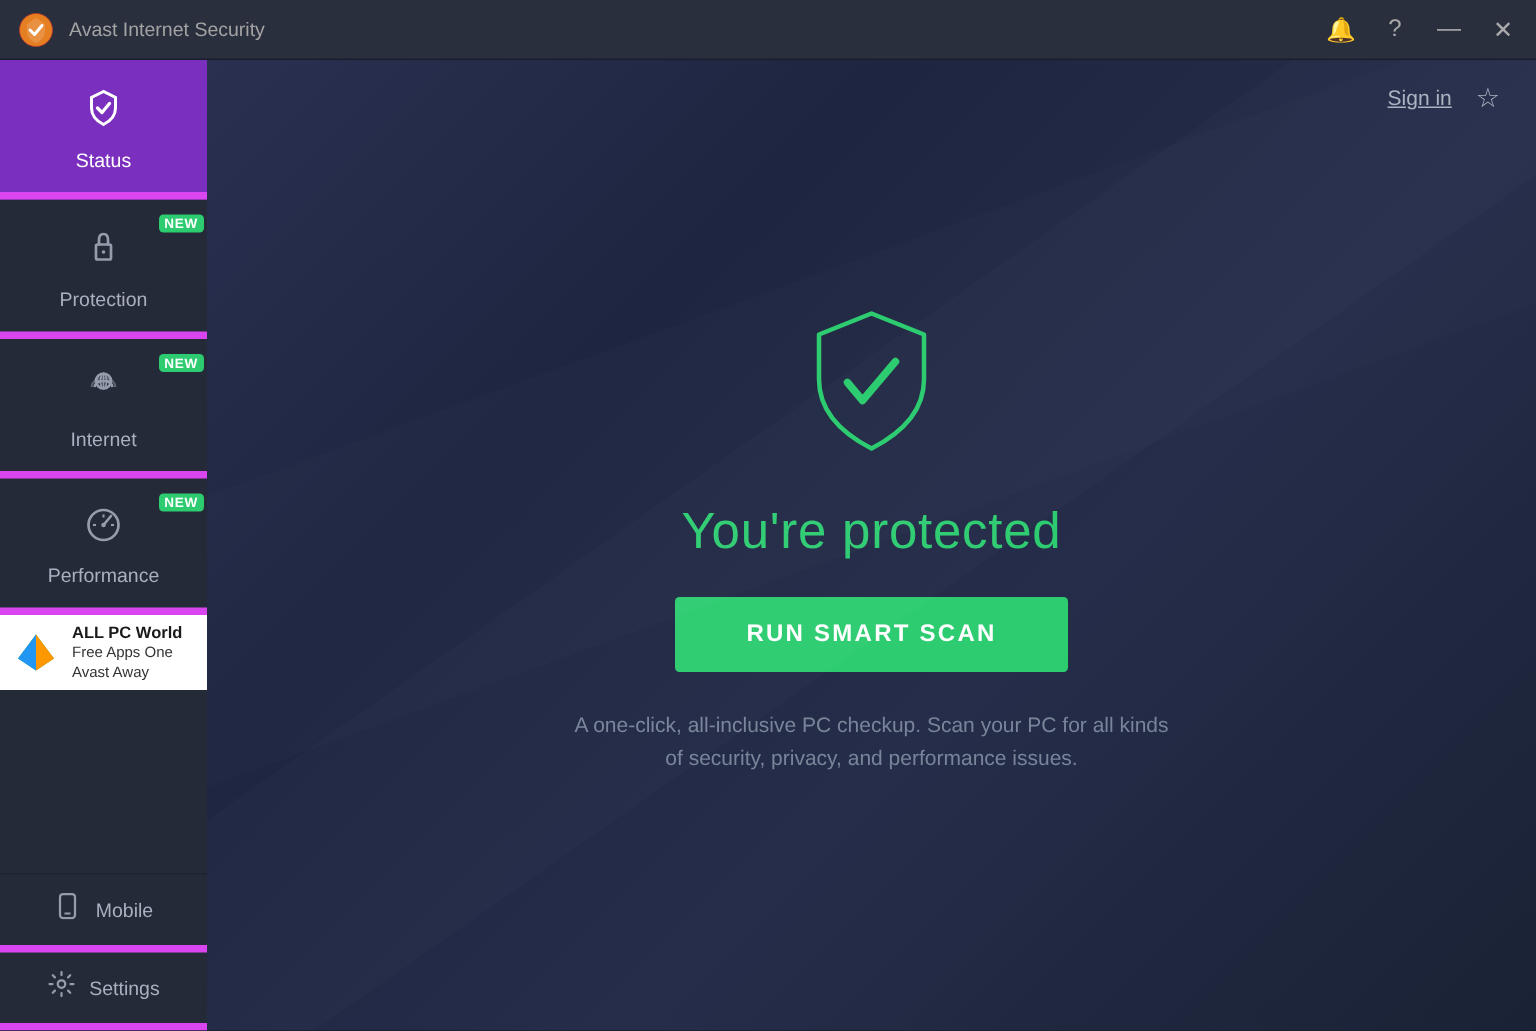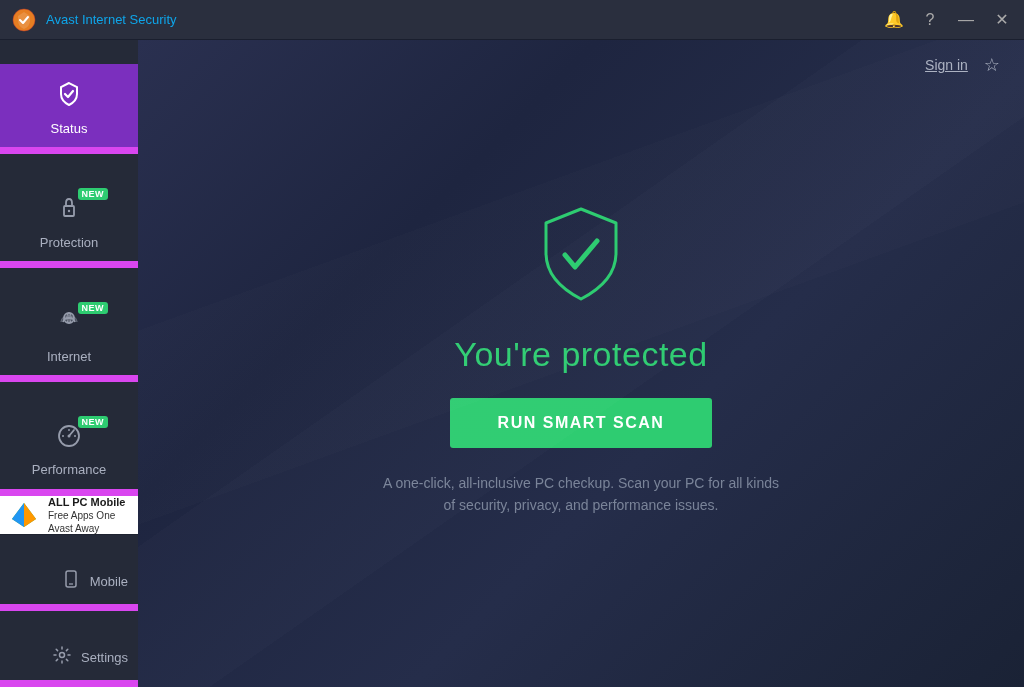--- a/index.html
+++ b/index.html
@@ -5,63 +5,62 @@
     * { margin: 0; padding: 0; box-sizing: border-box; }
     body { width: 1024px; height: 687px; overflow: hidden; font-family: 'Segoe UI', Arial, sans-serif; background: #1a1f2e; }
 
     
     .title-bar {
       display: flex; align-items: center;
       background: #2a2f3e; height: 40px; padding: 0 12px;
       border-bottom: 1px solid #1a1f2e;
     }
     .title-bar-logo { width: 24px; height: 24px; margin-right: 10px; }
-    .title-bar-title { color: #0ea5e9; font-size: 13px; flex: 1; }
+    .title-bar-title { color: #a3a3a3; font-size: 13px; flex: 1; }
     .title-bar-actions { display: flex; gap: 16px; align-items: center; }
     .title-bar-btn { color: #aaa; background: none; border: none; cursor: pointer; font-size: 16px; width: 20px; text-align: center; }
 
     
     .main-layout { display: flex; height: 647px; }
 
     
     .sidebar {
       width: 138px; background: #252a38;
       display: flex; flex-direction: column;
       flex-shrink: 0;
     }
 
     .nav-item {
       display: flex; flex-direction: column; align-items: center;
       justify-content: center; padding: 18px 10px 14px;
       cursor: pointer; position: relative;
       color: #aab0c0; font-size: 13px; min-height: 90px;
-      border-bottom: 7px solid #d946ef;
-      margin-top: 24px;
+      border-bottom: 5px solid #d946ef;
     }
     .nav-item.active { background: #7b2fbe; color: #fff; }
     .nav-item .icon { font-size: 26px; margin-bottom: 6px; opacity: 0.85; }
     .nav-item.active .icon { opacity: 1; }
 
     .new-badge {
-      position: absolute; top: 10px; right: 30px;
+      position: absolute; top: 10px; right: 2px;
       background: #2ecc71; color: #fff; font-size: 9px; font-weight: bold;
       padding: 1px 4px; border-radius: 3px; letter-spacing: 0.5px;
     }
 
     .sidebar-bottom { margin-top: auto; border-top: 1px solid #1e2330; }
     .sidebar-ad {
       background: #fff; margin: 0; height: 50px;
       display: flex; align-items: center; padding: 6px 8px; gap: 8px;
       overflow: hidden;
     }
     .ad-logo { width: 32px; height: 32px; flex-shrink: 0; }
     .ad-text { font-size: 10px; color: #333; line-height: 1.3; }
     .ad-text strong { color: #1a1a1a; font-size: 11px; }
 
-    .sidebar-bottom-nav .nav-item { min-height: 52px; padding: 10px; flex-direction: row; gap: 10px; justify-content: flex-end; }
+    .sidebar-bottom-nav .nav-item { min-height: 52px; padding: 10px; flex-direction: row; gap: 10px; justify-content: center; }
     .sidebar-bottom-nav .nav-item .icon { font-size: 18px; margin-bottom: 0; }
 
     
     .main-content {
       flex: 1;
       background: linear-gradient(135deg, #2a3050 0%, #1e2540 30%, #252d4a 60%, #1a2235 100%);
       position: relative; display: flex; flex-direction: column;
       align-items: flex-end; overflow: hidden;
     }
 
@@ -191,21 +190,21 @@
     <div class="sidebar-ad">
       <div class="ad-logo">
         <svg viewBox="0 0 32 32" fill="none" xmlns="http://www.w3.org/2000/svg">
           <rect width="32" height="32" fill="#fff"></rect>
           <polygon points="16,4 4,20 16,28 28,20" fill="#4CAF50"></polygon>
           <polygon points="16,4 4,20 16,28" fill="#2196F3"></polygon>
           <polygon points="16,28 28,20 16,4" fill="#FF9800"></polygon>
         </svg>
       </div>
       <div class="ad-text">
-        <strong>ALL PC Mobile</strong><br>
+        <strong>ALL PC World</strong><br>
         <span>Free Apps One Avast Away</span>
       </div>
     </div>
 
     <div class="sidebar-bottom sidebar-bottom-nav">
       <div class="nav-item">
         <span class="icon">
           <svg width="18" height="18" viewBox="0 0 18 18" fill="none">
             <rect x="4" y="1" width="10" height="16" rx="2" stroke="#aab0c0" stroke-width="1.5" fill="none"></rect>
             <line x1="7" y1="14" x2="11" y2="14" stroke="#aab0c0" stroke-width="1.3"></line>

